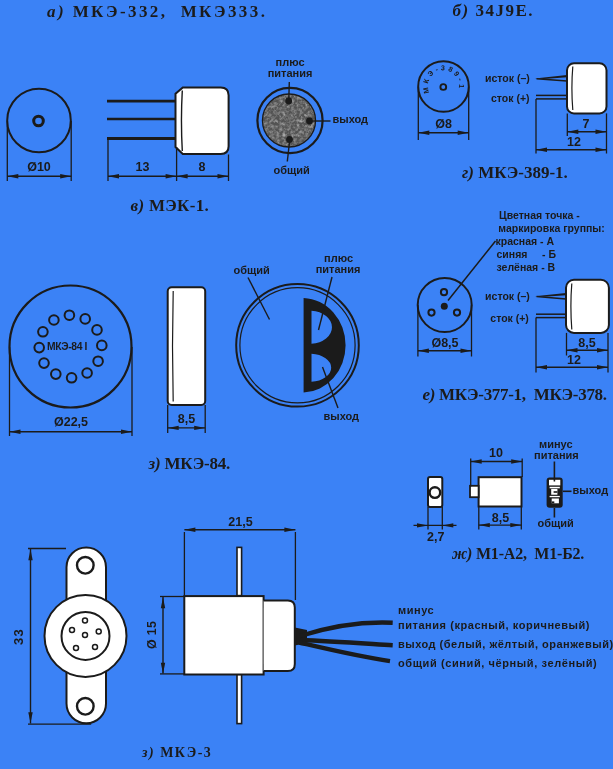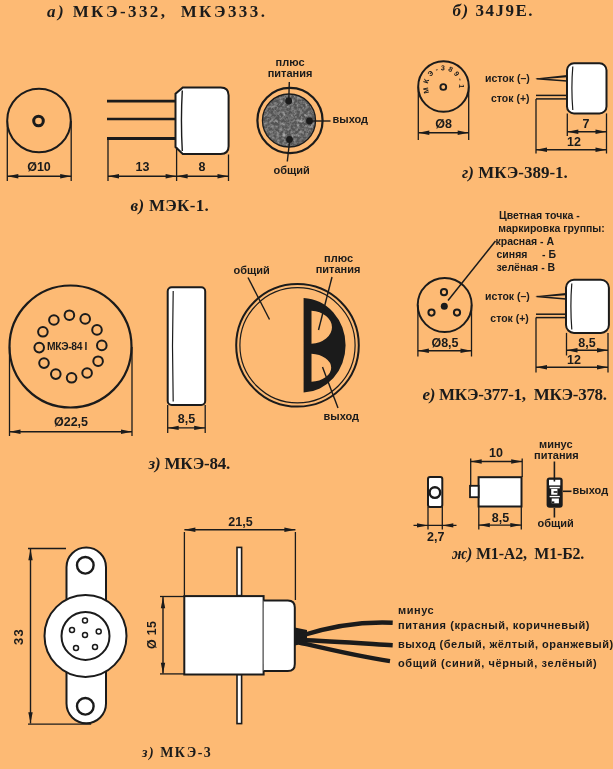--- a/index.html
+++ b/index.html
@@ -1,17 +1,17 @@
 <!DOCTYPE html>
 <html><head>
 <meta charset="utf-8">
 <style>
 html,body { margin:0; padding:0; background:#ffffff; -webkit-font-smoothing: antialiased; }
 text { -webkit-font-smoothing: antialiased; }
-#page { position:relative; width:613px; height:769px; background:#fdba74; overflow:hidden; }
+#page { position:relative; width:613px; height:769px; background:#3b82f6; overflow:hidden; }
 </style>
 </head>
 <body>
 <div id="page">
 <svg width="613" height="769" viewBox="0 0 613 769">
 <defs>
 <filter id="grain" x="-20%" y="-20%" width="140%" height="140%">
   <feTurbulence type="fractalNoise" baseFrequency="0.35" numOctaves="3" seed="7" result="n"></feTurbulence>
   <feColorMatrix in="n" type="matrix" values="0 0 0 0 0  0 0 0 0 0  0 0 0 0 0  1.1 1.1 1.1 0 -0.9"></feColorMatrix>
 </filter>

